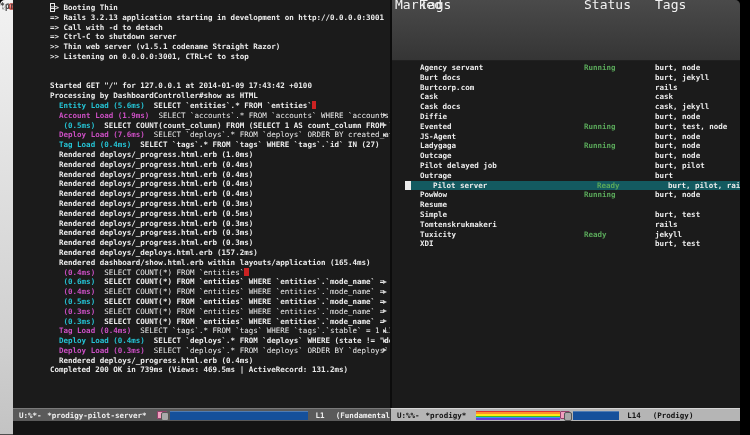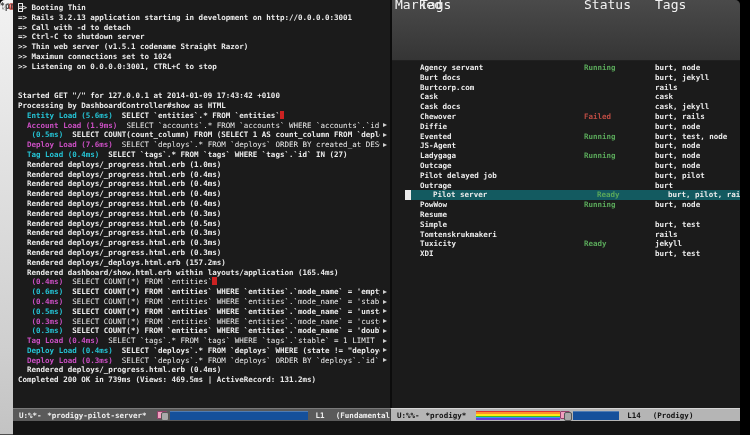--- a/index.html
+++ b/index.html
@@ -21,21 +21,21 @@
                font-size:8px; font-weight:bold; color:#3d3d3d; letter-spacing:.2px; }
   .resize-glyph { position:absolute; right:4px; top:1px; font-size:9px; color:#6e6e6e; }
 
   
   .frame { flex:1; display:flex; flex-direction:column; min-height:0; }
   .panes { flex:1; display:flex; min-height:0; }
 
   
   .pane-left { width:377px; overflow:hidden; padding:3px 0 0 5px; position:relative; background:var(--bg); }
   .log-line { height:9.8px; line-height:9.8px; font-size:7.5px; white-space:pre; position:relative; color:var(--text); }
-  .log-inner { display:inline-block; width:362px; overflow:hidden; white-space:pre; vertical-align:top; }
+  .log-inner { display:inline-block; width:362px; overflow:hidden; white-space:pre; vertical-align:top;margin-left:32px; }
   .c-white { color:var(--text); } .c-cyan { color:var(--cyan); } .c-magenta { color:var(--magenta); }
   .b { font-weight:bold; }
   .trailws { display:inline-block; width:4.5px; height:8px; background:var(--trailws); vertical-align:-1px; }
   .hollow { outline:1px solid #e8e8e8; outline-offset:-1px; }
   .fringe-mark { position:absolute; left:365px; top:2.6px; width:0; height:0;
                  border-left:4px solid #cfcfcf; border-top:2.5px solid transparent; border-bottom:2.5px solid transparent; }
 
   .divider { width:2px; background:#0c0c0c; }
 
   
@@ -91,21 +91,20 @@
 
   <div class="frame">
     <div class="panes">
 
       <div class="pane-left" id="log">
           <div class="log-line"><span class="log-inner"><span class="hollow c-white b">=</span><span class="c-white b">&gt; Booting Thin</span></span></div>
           <div class="log-line"><span class="log-inner"><span class="c-white b">=&gt; Rails 3.2.13 application starting in development on http://0.0.0.0:3001</span></span></div>
           <div class="log-line"><span class="log-inner"><span class="c-white b">=&gt; Call with -d to detach</span></span></div>
           <div class="log-line"><span class="log-inner"><span class="c-white b">=&gt; Ctrl-C to shutdown server</span></span></div>
           <div class="log-line"><span class="log-inner"><span class="c-white b">&gt;&gt; Thin web server (v1.5.1 codename Straight Razor)</span></span></div>
-          <div class="log-line"><span class="log-inner"><span class="c-white b">&gt;&gt; Maximum connections set to 1024</span></span></div>
           <div class="log-line"><span class="log-inner"><span class="c-white b">&gt;&gt; Listening on 0.0.0.0:3001, CTRL+C to stop</span></span></div>
           <div class="log-line"><span class="log-inner"></span></div>
           <div class="log-line"><span class="log-inner"></span></div>
           <div class="log-line"><span class="log-inner"><span class="c-white b">Started GET "/" for 127.0.0.1 at 2014-01-09 17:43:42 +0100</span></span></div>
           <div class="log-line"><span class="log-inner"><span class="c-white b">Processing by DashboardController#show as HTML</span></span></div>
           <div class="log-line"><span class="log-inner"><span class="c-white">  </span><span class="c-cyan b">Entity Load (5.6ms)</span><span class="c-white">  </span><span class="c-white b">SELECT `entities`.* FROM `entities`</span><span class="trailws"></span></span></div>
           <div class="log-line"><span class="log-inner"><span class="c-white">  </span><span class="c-magenta b">Account Load (1.9ms)</span><span class="c-white">  </span><span class="c-white">SELECT `accounts`.* FROM `accounts` WHERE `accounts`.`id` = 1 LIMIT 1</span></span><span class="fringe-mark"></span></div>
           <div class="log-line"><span class="log-inner"><span class="c-white">   </span><span class="c-cyan b">(0.5ms)</span><span class="c-white">  </span><span class="c-white b">SELECT COUNT(count_column) FROM (SELECT 1 AS count_column FROM `deploys` WHERE `deploys`.`state` = 1)</span></span><span class="fringe-mark"></span></div>
           <div class="log-line"><span class="log-inner"><span class="c-white">  </span><span class="c-magenta b">Deploy Load (7.6ms)</span><span class="c-white">  </span><span class="c-white">SELECT `deploys`.* FROM `deploys` ORDER BY created_at DESC LIMIT 30</span></span><span class="fringe-mark"></span></div>
           <div class="log-line"><span class="log-inner"><span class="c-white">  </span><span class="c-cyan b">Tag Load (0.4ms)</span><span class="c-white">  </span><span class="c-white b">SELECT `tags`.* FROM `tags` WHERE `tags`.`id` IN (27)</span></span></div>
@@ -142,21 +141,20 @@
           <span class="hcol n">Tags</span>
           <span class="hcol s">Status</span>
           <span class="hcol t">Tags</span>
         </div>
         <div class="rows" id="services">
             <div class="service-row"><span class="scol name">Agency servant</span><span class="scol status st-green">Running</span><span class="scol tags">burt, node</span></div>
             <div class="service-row"><span class="scol name">Burt docs</span><span class="scol tags">burt, jekyll</span></div>
             <div class="service-row"><span class="scol name">Burtcorp.com</span><span class="scol tags">rails</span></div>
             <div class="service-row"><span class="scol name">Cask</span><span class="scol tags">cask</span></div>
             <div class="service-row"><span class="scol name">Cask docs</span><span class="scol tags">cask, jekyll</span></div>
-            <div class="service-row"><span class="scol name">Chewover</span><span class="scol status st-red">Failed</span><span class="scol tags">burt, rails</span></div>
             <div class="service-row"><span class="scol name">Diffie</span><span class="scol tags">burt, node</span></div>
             <div class="service-row"><span class="scol name">Evented</span><span class="scol status st-green">Running</span><span class="scol tags">burt, test, node</span></div>
             <div class="service-row"><span class="scol name">JS-Agent</span><span class="scol tags">burt, node</span></div>
             <div class="service-row"><span class="scol name">Ladygaga</span><span class="scol status st-green">Running</span><span class="scol tags">burt, node</span></div>
             <div class="service-row"><span class="scol name">Outcage</span><span class="scol tags">burt, node</span></div>
             <div class="service-row"><span class="scol name">Pilot delayed job</span><span class="scol tags">burt, pilot</span></div>
             <div class="service-row"><span class="scol name">Outrage</span><span class="scol tags">burt</span></div>
             <div class="service-row selected"><span class="cursor-block"></span><span class="scol name">Pilot server</span><span class="scol status st-green">Ready</span><span class="scol tags">burt, pilot, rails</span></div>
             <div class="service-row"><span class="scol name">PowWow</span><span class="scol status st-green">Running</span><span class="scol tags">burt, node</span></div>
             <div class="service-row"><span class="scol name">Resume</span></div>

